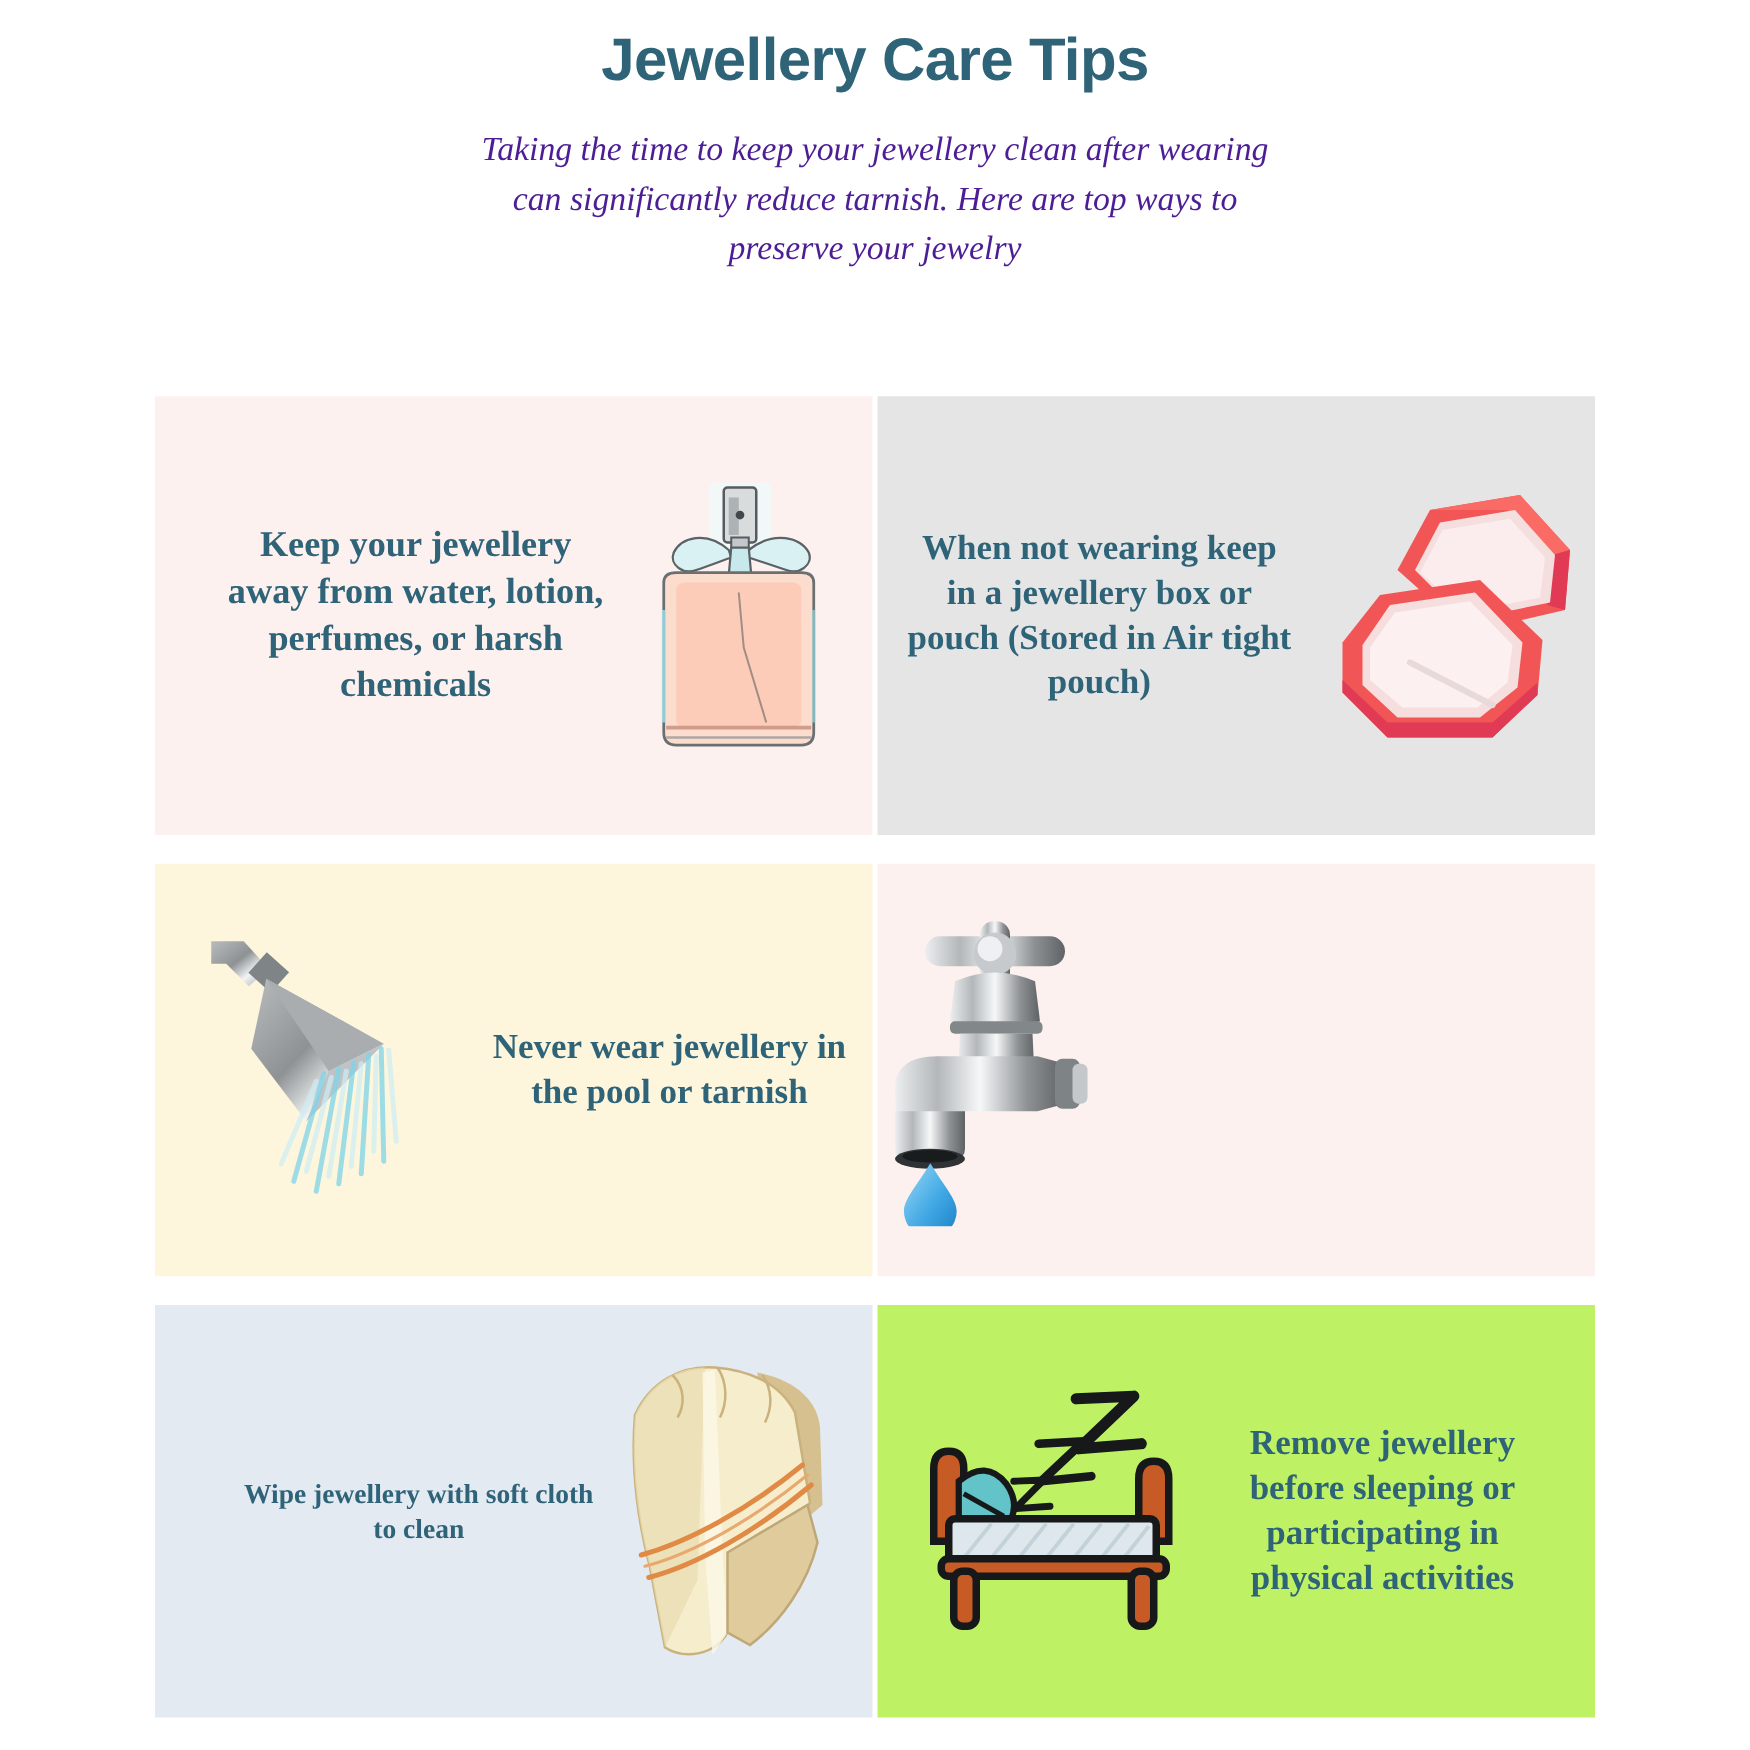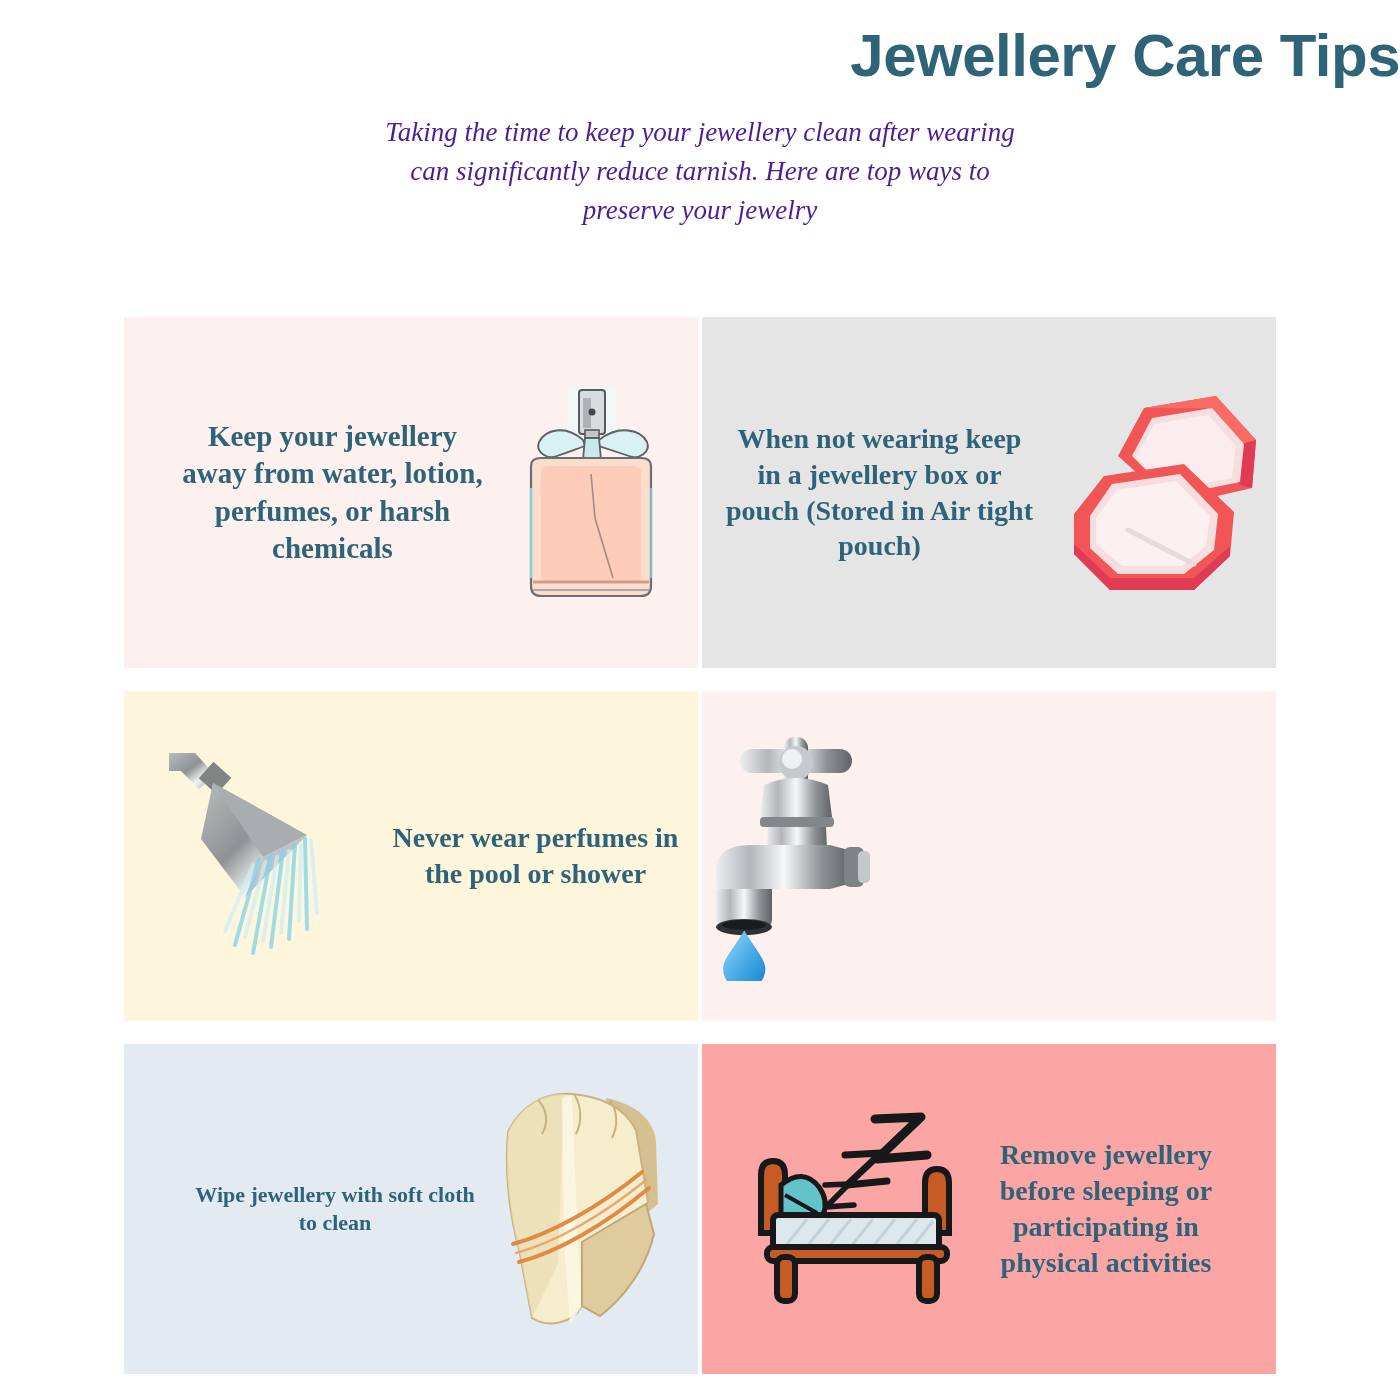--- a/index.html
+++ b/index.html
@@ -21,26 +21,25 @@
   }
 
   
   .header {
     padding-top: 24px;
     text-align: center;
   }
   .page-title {
     font-family: "Liberation Sans", sans-serif;
     font-weight: bold;
-    font-size: 60px;
+    font-size: 48px;
     line-height: 1.05;
     color: #2e6378;
     letter-spacing: -0.5px;
     margin: 0;
-    text-align: right;
   }
   .page-subtitle {
     font-family: "Liberation Serif", serif;
     font-style: italic;
     font-size: 27px;
     line-height: 1.45;
     color: #4c1d95;
     width: 640px;
     margin: 26px auto 0 auto;
   }
@@ -161,21 +160,21 @@
 
           <path d="M24 138 L46 106 L114 96 L152 136 L148 172 L118 196 L52 196 L24 170 Z" fill="#f6dede"></path>
           <path d="M30 140 L50 112 L110 103 L144 138 L140 168 L116 188 L56 188 L30 166 Z" fill="#fcf0f0"></path>
 
           <path d="M62 152 L128 186" stroke="#e8dada" stroke-width="5" stroke-linecap="round"></path>
         </svg>
       </div>
     </div>
 
     <div class="tip-card c3 reverse" style="background:#fdf6dd;">
-      <div class="tip-text">Never wear perfumes in the pool or shower</div>
+      <div class="tip-text">Never wear jewellery in the pool or tarnish</div>
       <div class="tip-art">
         <svg width="230" height="250" viewBox="0 0 230 250">
           <defs>
             <linearGradient id="chrome1" x1="0" y1="0" x2="1" y2="1">
               <stop offset="0%" stop-color="#b9bcbd"></stop>
               <stop offset="45%" stop-color="#8e9294"></stop>
               <stop offset="70%" stop-color="#f2f4f4"></stop>
               <stop offset="100%" stop-color="#9a9ea0"></stop>
             </linearGradient>
           </defs>
@@ -274,21 +273,21 @@
             <path d="M30 169 C68 159, 116 132, 160 96"></path>
           </g>
 
           <path d="M52 16 C62 26, 62 40, 56 50" fill="none" stroke="#c9b27d" stroke-width="2"></path>
           <path d="M88 10 C96 22, 96 38, 90 50" fill="none" stroke="#c9b27d" stroke-width="2"></path>
           <path d="M124 16 C132 28, 132 42, 126 54" fill="none" stroke="#c9b27d" stroke-width="2"></path>
         </svg>
       </div>
     </div>
 
-    <div class="tip-card c6 reverse" style="background:#fca5a5;">
+    <div class="tip-card c6 reverse" style="background:#bef264;justify-content:space-between;">
       <div class="tip-text">Remove jewellery before sleeping or participating in physical activities</div>
       <div class="tip-art">
         <svg width="215" height="200" viewBox="0 0 215 200">
 
           <g fill="none" stroke="#17181a" stroke-width="7" stroke-linecap="round" stroke-linejoin="round">
             <path d="M124 10 L170 8 L126 50 L176 46" stroke-width="9"></path>
             <path d="M94 46 L130 44 L96 76 L136 72" stroke-width="7"></path>
             <path d="M74 76 L98 75 L75 98 L103 96" stroke-width="5.5"></path>
           </g>
 

